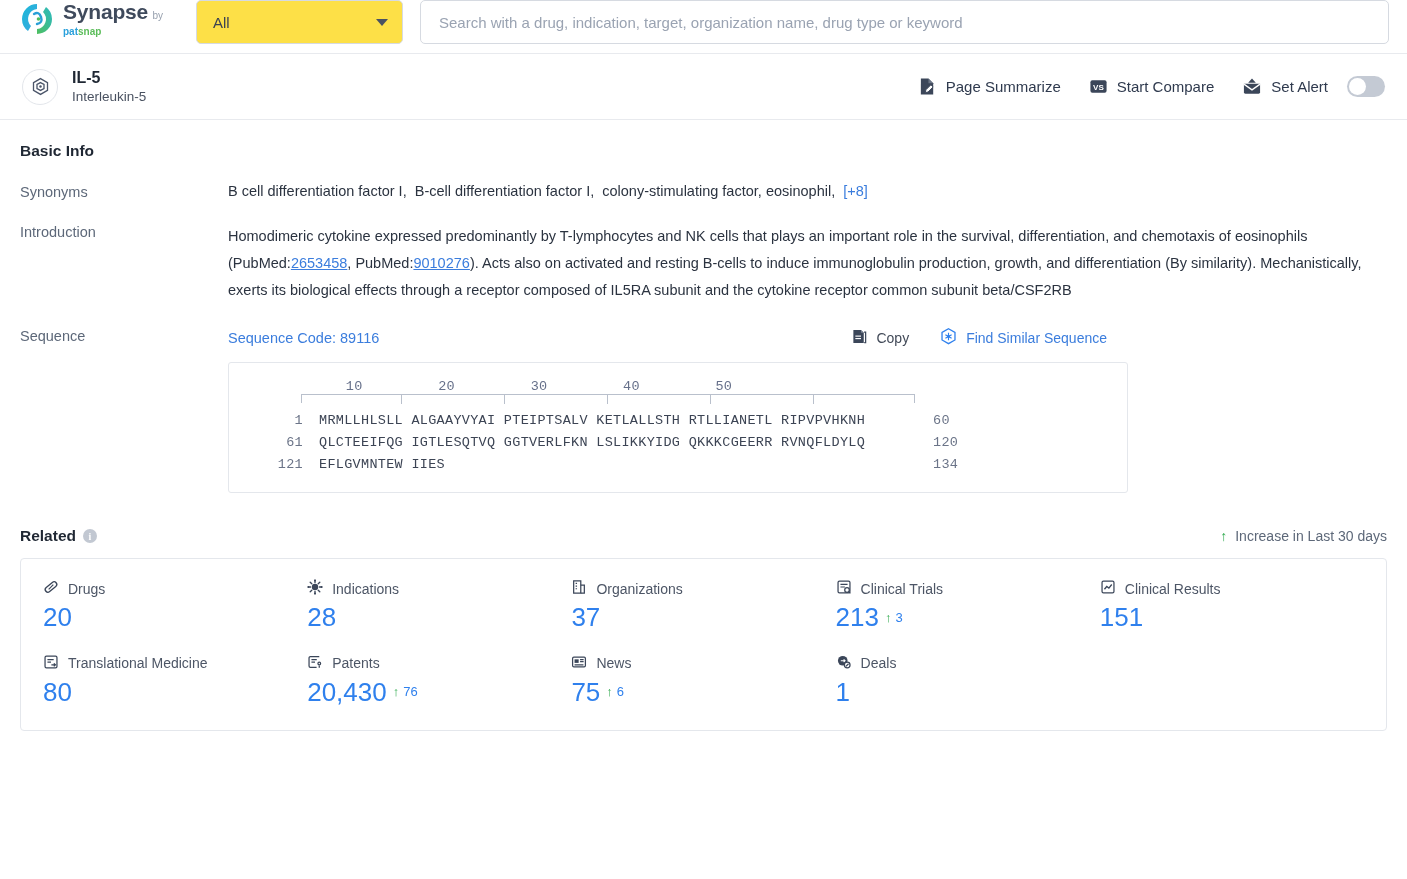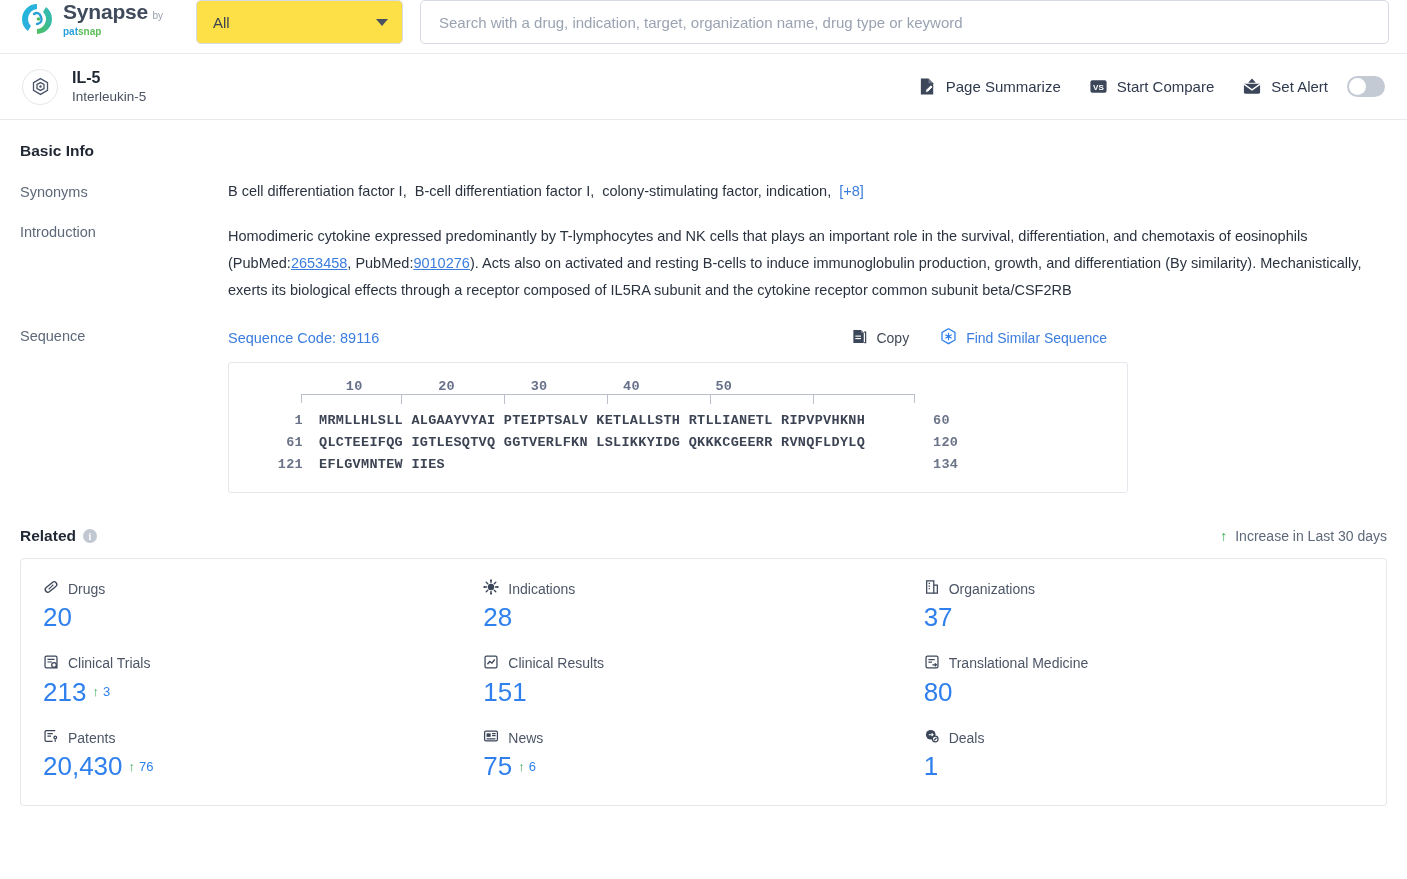--- a/index.html
+++ b/index.html
@@ -124,21 +124,20 @@
   .seq-tool { display: flex; align-items: center; gap: 8px; font-size: 14px; cursor: pointer; }
   .tool-copy-label { color: #424a58; }
   .tool-find-label { color: #3b7ddd; }
 
   .seq-box {
     margin-top: 13px;
     width: 900px;
     border: 1px solid #e4e7ec; border-radius: 3px;
     background: #fff;
     padding: 16px 22px 20px 22px;
-    font-weight: bold;
   }
   .ruler-nums {
     color: #66708a; margin-left: 36px;
     font-family: "Liberation Mono", "DejaVu Sans Mono", monospace;
     font-size: 13.5px; white-space: pre; letter-spacing: 0.3px;
   }
   .ruler-line {
     margin-left: 50px; width: 614px; height: 9px;
     border-top: 1px solid #b9c0cc;
     border-left: 1px solid #b9c0cc;
@@ -176,21 +175,21 @@
 
   .stats-card {
     margin-top: 13px;
     border: 1px solid #e4e7ec; border-radius: 4px;
     background: #fff;
     padding: 20px 22px 24px 22px;
     width: 1367px;
   }
   .stats-grid {
     display: grid;
-    grid-template-columns: repeat(3, 1fr);
+    grid-template-columns: repeat(5, 1fr);
     row-gap: 22px;
   }
   .stat-label {
     display: flex; align-items: center; gap: 9px;
     font-size: 14px; color: #4d5666;
   }
   .stat-value {
     margin-top: 5px; display: flex; align-items: center; gap: 6px;
   }
   .stat-num {
@@ -298,21 +297,21 @@
   <div class="section-title">
     <span>Basic Info</span>
   </div>
 
   <div class="row">
     <div class="row-label">Synonyms</div>
     <div class="row-body">
       <span class="syn-item">B cell differentiation factor I</span>,&nbsp;
       <span class="syn-item">B-cell differentiation factor I</span>,&nbsp;
       <span class="syn-item">colony-stimulating factor</span>,
-      <span class="syn-item">indication</span>,&nbsp;
+      <span class="syn-item">eosinophil</span>,&nbsp;
       <span class="more-link">[+8]</span>
     </div>
   </div>
 
   <div class="row">
     <div class="row-label">Introduction</div>
     <div class="row-body intro-text"><span>Homodimeric cytokine expressed predominantly by T-lymphocytes and NK cells that plays an important role in the survival, differentiation, and chemotaxis of eosinophils (PubMed:</span><span class="pm-link">2653458</span><span>, PubMed:</span><span class="pm-link">9010276</span><span>). Acts also on activated and resting B-cells to induce immunoglobulin production, growth, and differentiation (By similarity). Mechanistically, exerts its biological effects through a receptor composed of IL5RA subunit and the cytokine receptor common subunit beta/CSF2RB</span></div>
   </div>
 
   <div class="row">

